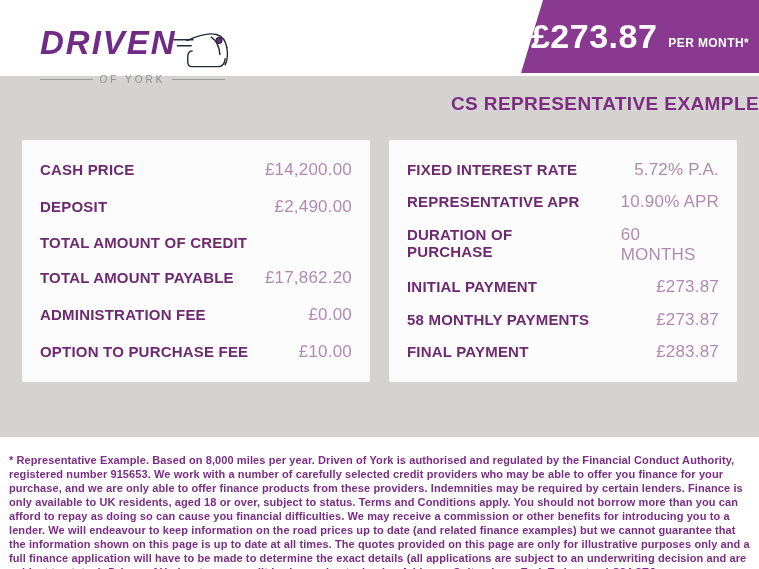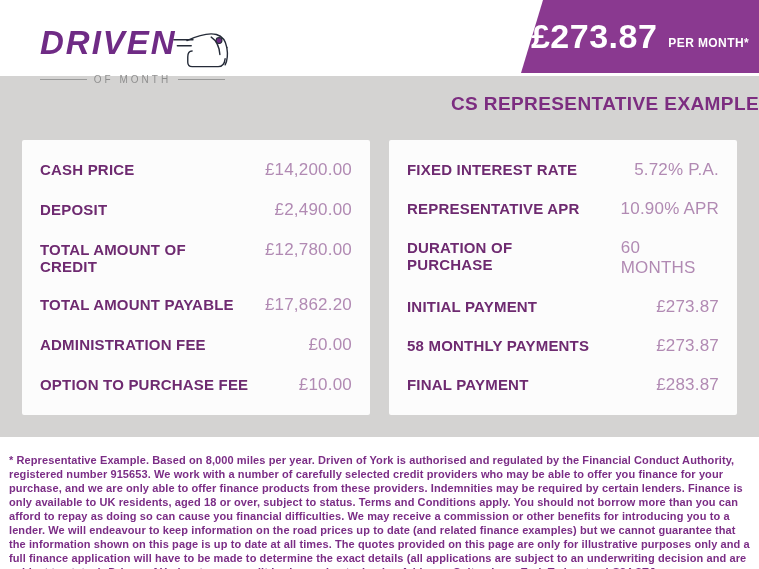--- a/index.html
+++ b/index.html
@@ -23,21 +23,21 @@
            display:flex; align-items:center; justify-content:center; color:#fff; }
   .badge .price { font-size:34px; font-weight:bold; letter-spacing:0.5px; }
   .badge .per { font-size:12px; font-weight:bold; margin-left:11px; margin-top:13px;
                 letter-spacing:0.4px; }
 
   
   .body { background:#d4d3d2; height:361px; flex:0 0 auto; }
   .heading { margin:17px 0 0 20px; font-size:19px; font-weight:bold; color:#7c2d80;
              letter-spacing:0.4px;text-align:right; }
   .cards { display:flex; gap:19px; margin:25px 22px 0 22px; }
-  .card { flex:1; background:#fcfcfc; height:275px; padding:20px 18px; border-radius:2px;
+  .card { flex:1; background:#fcfcfc; height:242px; padding:20px 18px; border-radius:2px;
           display:flex; flex-direction:column; justify-content:space-between; }
   .row { display:flex; justify-content:space-between; align-items:baseline; }
   .lbl { font-weight:bold; font-size:15px; color:#6e2a70; letter-spacing:0.2px; }
   .val { font-size:17px; color:#b18ab3; letter-spacing:0.2px;margin-left:20px; }
 
   
   .footer { background:#ffffff; flex:1; padding:16px 9px 0 9px; }
   .disclaimer { font-size:11px; line-height:14px; color:#7b2d86; font-weight:bold;
                 letter-spacing:0.1px; }
 </style>
@@ -57,21 +57,21 @@
             <path d="M16 14 Q38 4 50 7 Q60 10 62 22"></path>
             <path d="M44 10 Q53 16 54 30"></path>
             <path d="M62 22 Q64 34 60 42"></path>
             <path d="M22 26 q-5 0 -5 7 v6 q0 5 5 5 h30 q7 0 8-9"></path>
           </g>
           <circle cx="53" cy="14" r="3.4" fill="#6f2b85" stroke="#252b38" stroke-width="1.2"></circle>
         </svg>
       </div>
       <div class="sub-row">
         <span class="sub-line"></span>
-        <span class="sub">OF MONTH</span>
+        <span class="sub">OF YORK</span>
         <span class="sub-line"></span>
       </div>
     </div>
 
     <div class="badge">
       <span class="price">£273.87</span>
       <span class="per">PER MONTH*</span>
     </div>
   </div>
 
@@ -82,21 +82,20 @@
           <div class="row">
             <span class="lbl">CASH PRICE</span>
             <span class="val">£14,200.00</span>
           </div>
           <div class="row">
             <span class="lbl">DEPOSIT</span>
             <span class="val">£2,490.00</span>
           </div>
           <div class="row">
             <span class="lbl">TOTAL AMOUNT OF CREDIT</span>
-            <span class="val">£12,780.00</span>
           </div>
           <div class="row">
             <span class="lbl">TOTAL AMOUNT PAYABLE</span>
             <span class="val">£17,862.20</span>
           </div>
           <div class="row">
             <span class="lbl">ADMINISTRATION FEE</span>
             <span class="val">£0.00</span>
           </div>
           <div class="row">

